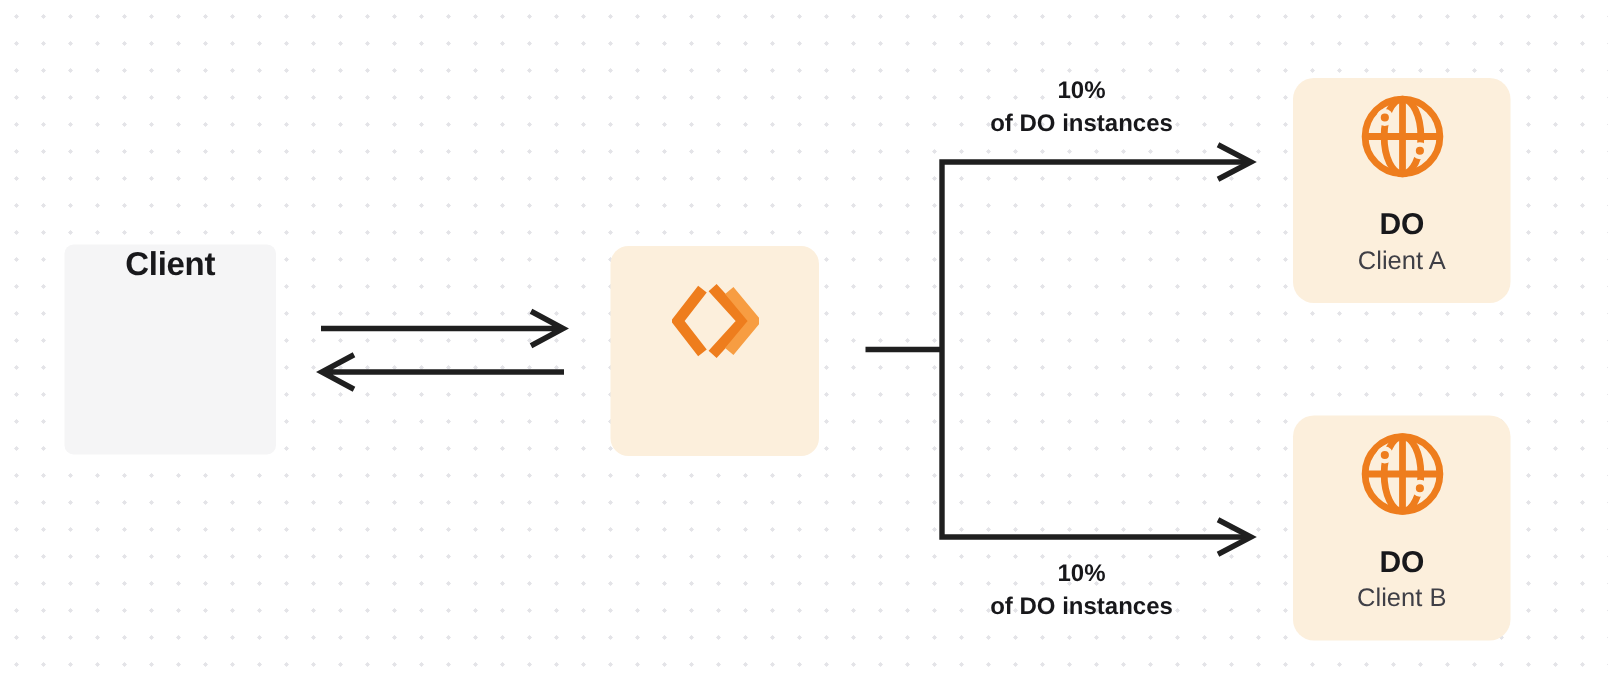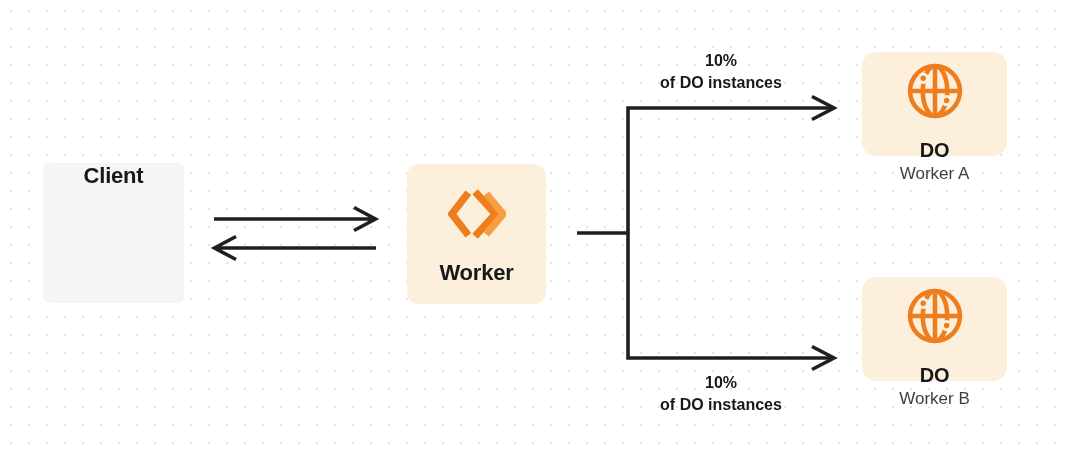--- a/index.html
+++ b/index.html
@@ -61,21 +61,21 @@
     position:absolute;left:50%;top:24px;transform:translateX(-50%);
     width:58px;height:52px;display:block;
   }
   .node-worker .node-label{
     position:absolute;left:0;top:96px;width:100%;
     text-align:center;line-height:26px;
     font-size:22px;font-weight:700;color:var(--color-text-primary,#18181B);
     letter-spacing:-0.2px;
   }
   .node-do{
-    left:862px;width:145px;height:104px;
+    left:862px;width:145px;height:150px;
     background:var(--color-node-cream-bg,#FCEFDC);
     border-radius:14px;
   }
   .node-do-a{top:52px;}
   .node-do-b{top:277px;}
   .node-do .icon{
     position:absolute;left:50%;top:10px;transform:translateX(-50%);
     width:58px;height:58px;display:block;
   }
   .node-do .do-title{
@@ -126,21 +126,20 @@
   <div class="node node-client">
     <span class="node-label">Client</span>
   </div>
 
   <div class="node node-worker">
     <svg class="icon" viewBox="0 0 60 52" aria-hidden="true">
       <path class="wicon-main" d="M21 4 L4 26 L21 48"></path>
       <path class="wicon-main" d="M28 3 L49 26 L28 49"></path>
       <path class="wicon-light" d="M39.5 5 L57 26 L39.5 47"></path>
     </svg>
-    <span class="node-label">Worker</span>
   </div>
 
   <div class="edge-label edge-label-top">
     <div>10%</div>
     <div>of DO instances</div>
   </div>
 
   <div class="edge-label edge-label-bottom">
     <div>10%</div>
     <div>of DO instances</div>
@@ -149,29 +148,29 @@
   <div class="node node-do node-do-a">
     <svg class="icon" viewBox="0 0 64 64" aria-hidden="true">
       <circle class="globe-line" cx="32" cy="32" r="27.5"></circle>
       <path class="globe-line" d="M5.5 32 H58.5"></path>
       <path class="globe-line" d="M32 5.5 V58.5"></path>
       <ellipse class="globe-line" cx="32" cy="32" rx="13.5" ry="27.5"></ellipse>
       <circle class="globe-dot" cx="19" cy="18" r="4.6"></circle>
       <circle class="globe-dot" cx="44.8" cy="42.5" r="4.6"></circle>
     </svg>
     <div class="do-title">DO</div>
-    <div class="do-subtitle">Worker A</div>
+    <div class="do-subtitle">Client A</div>
   </div>
 
   <div class="node node-do node-do-b">
     <svg class="icon" viewBox="0 0 64 64" aria-hidden="true">
       <circle class="globe-line" cx="32" cy="32" r="27.5"></circle>
       <path class="globe-line" d="M5.5 32 H58.5"></path>
       <path class="globe-line" d="M32 5.5 V58.5"></path>
       <ellipse class="globe-line" cx="32" cy="32" rx="13.5" ry="27.5"></ellipse>
       <circle class="globe-dot" cx="19" cy="18" r="4.6"></circle>
       <circle class="globe-dot" cx="44.8" cy="42.5" r="4.6"></circle>
     </svg>
     <div class="do-title">DO</div>
-    <div class="do-subtitle">Worker B</div>
+    <div class="do-subtitle">Client B</div>
   </div>
 
 </div>
 
 </body></html>

